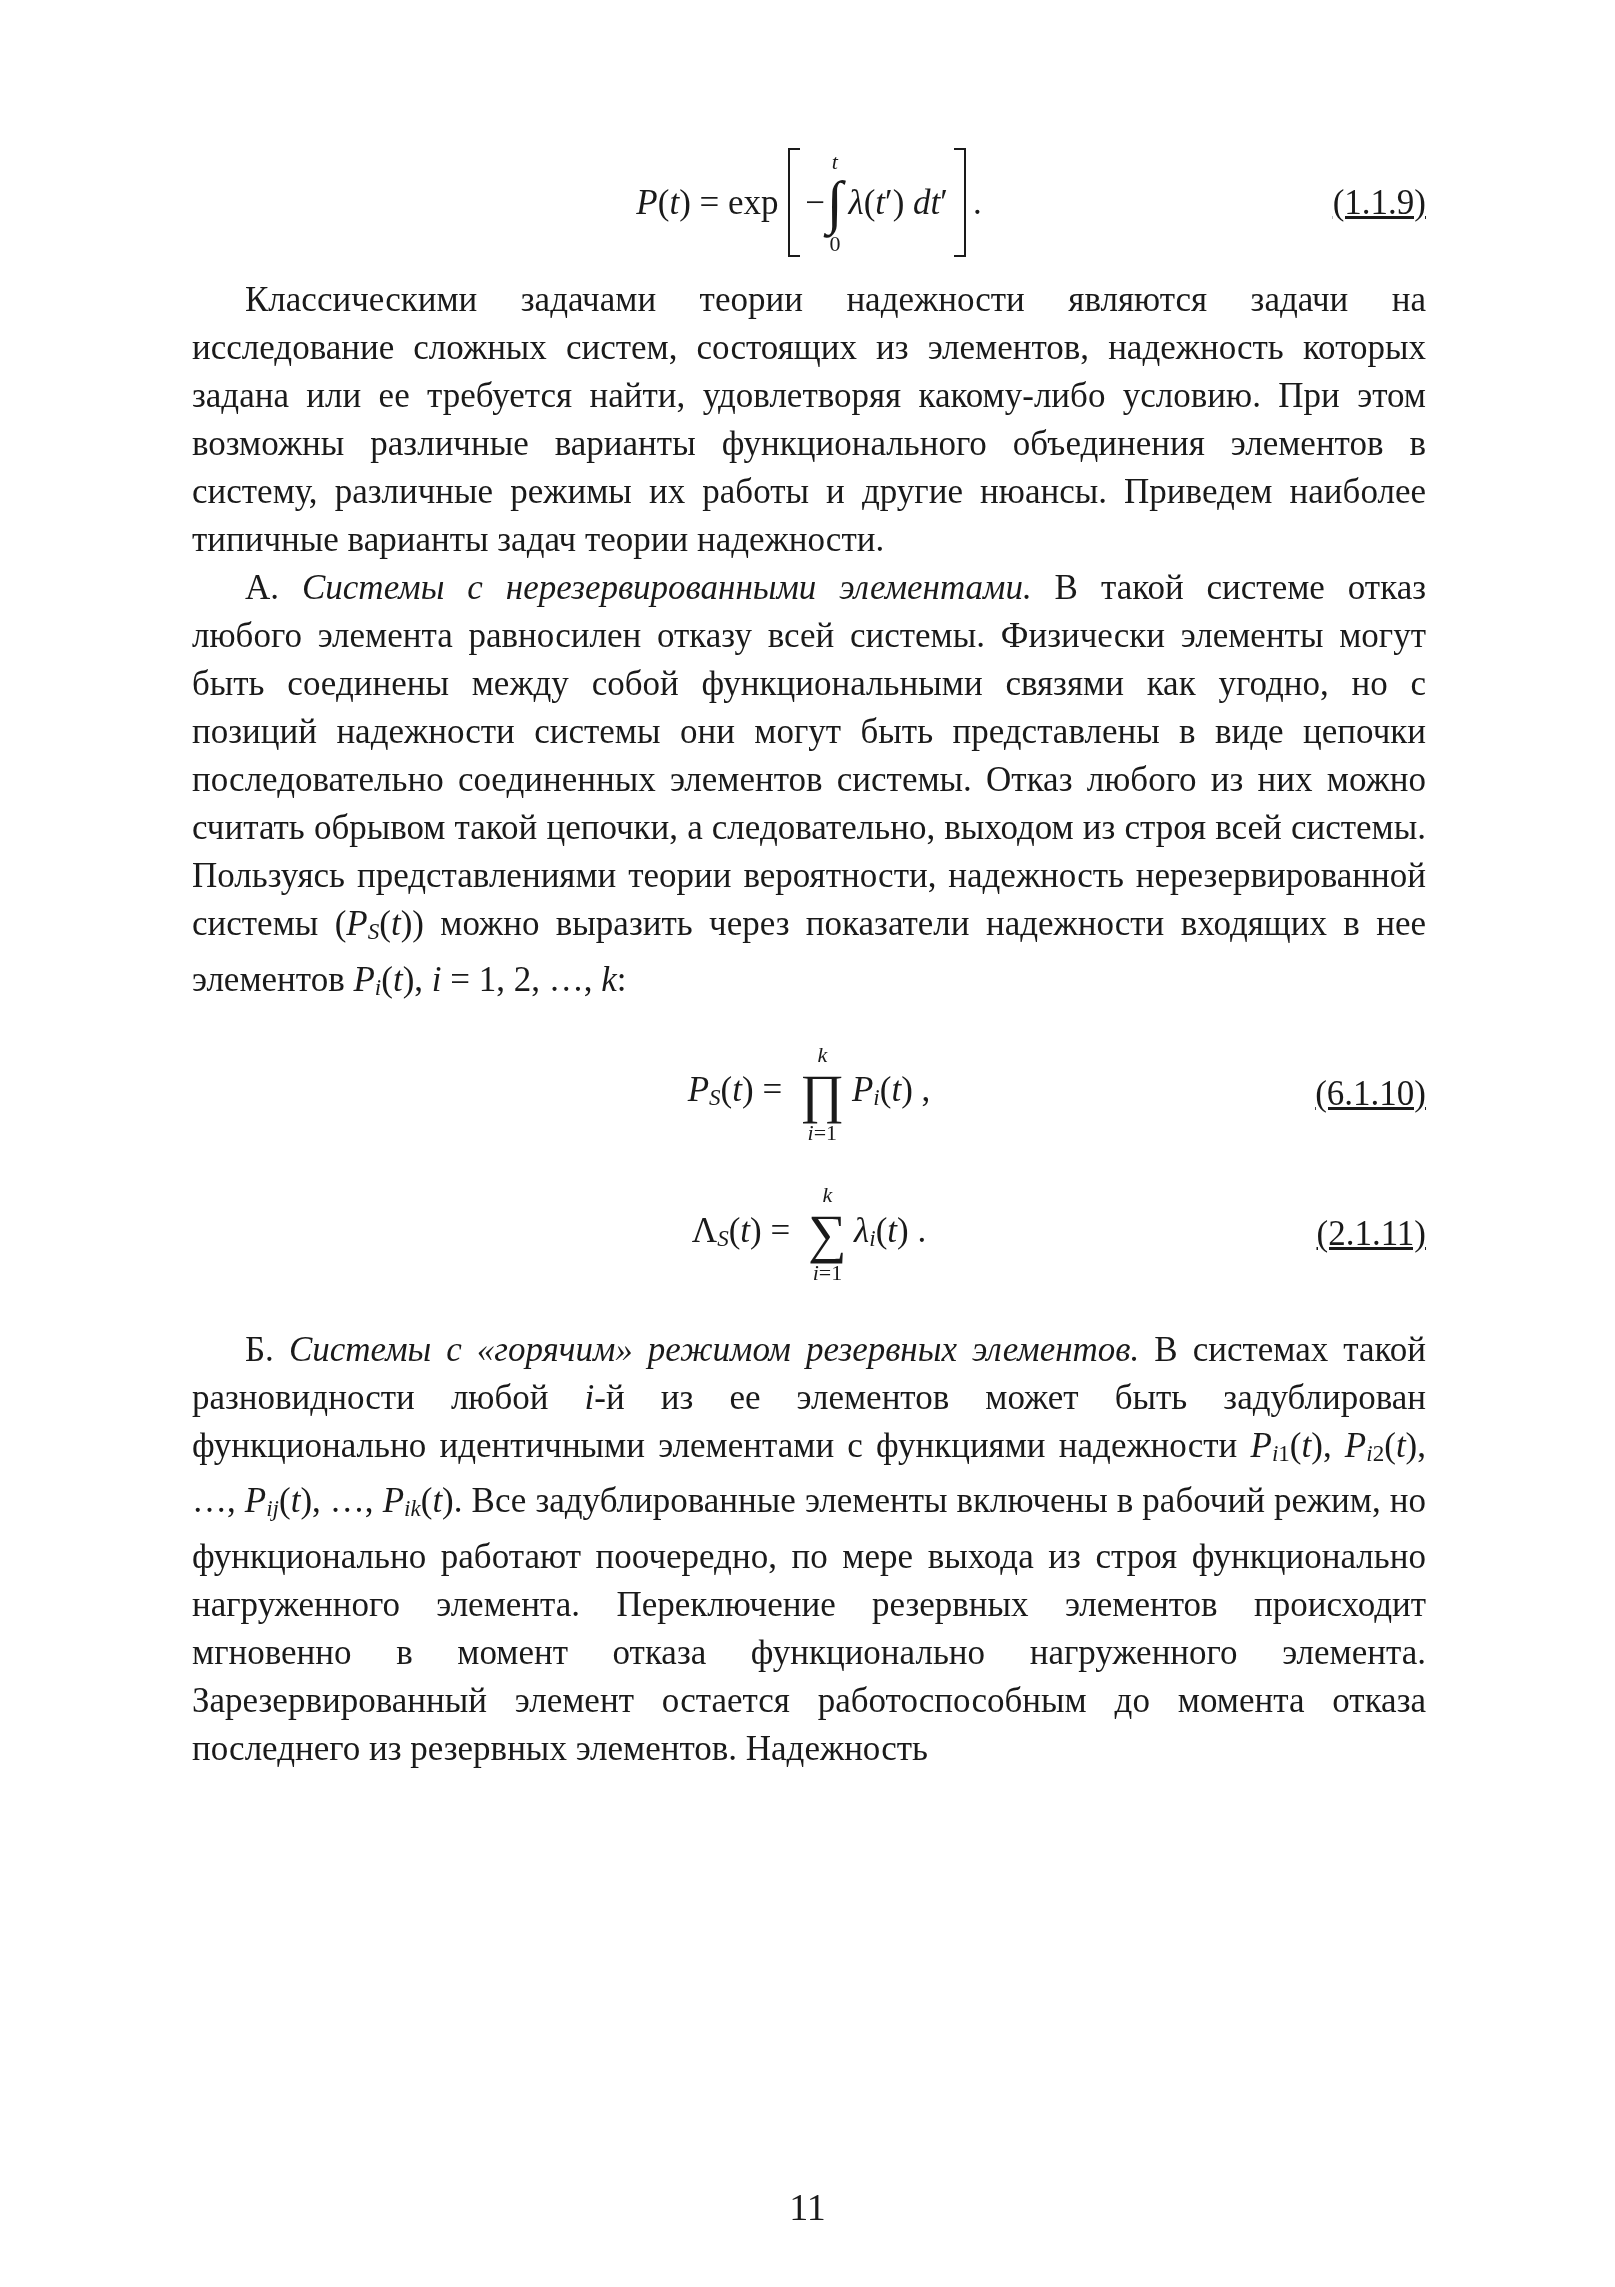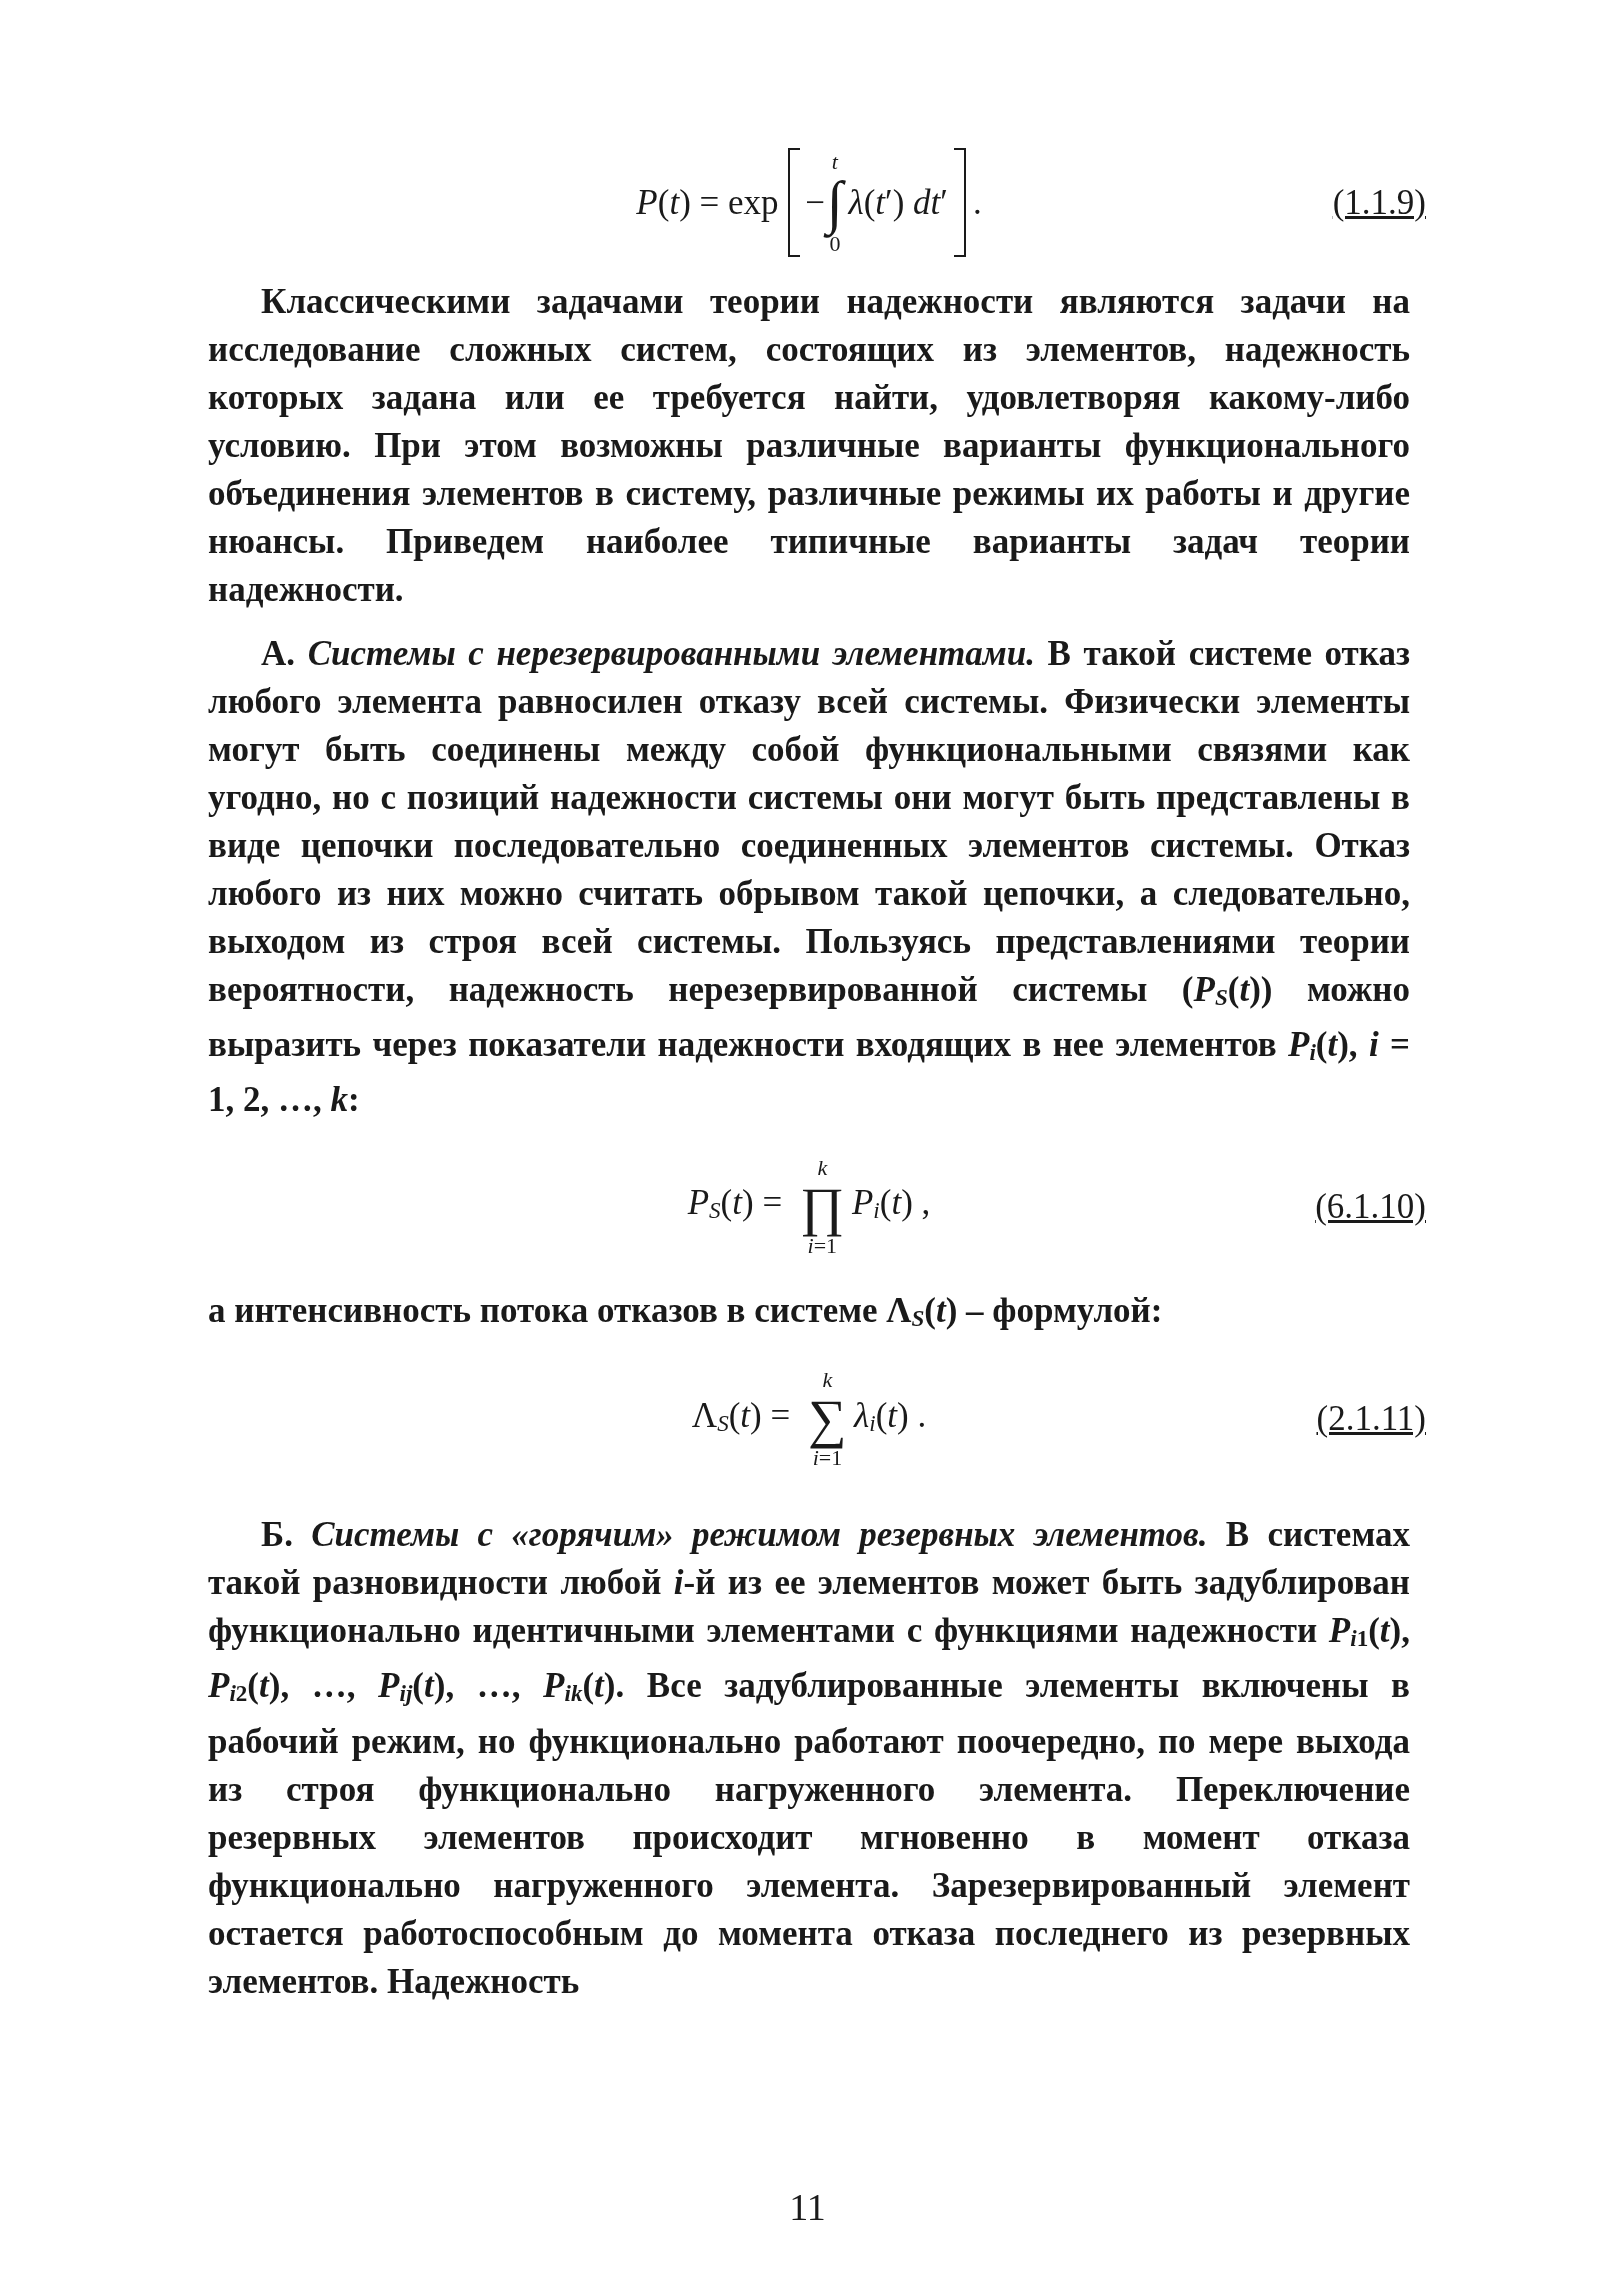--- a/index.html
+++ b/index.html
@@ -11,25 +11,24 @@
     background: #ffffff;
     box-sizing: border-box;
     padding: 140px 189px 0 192px;
     font-family: "Liberation Serif", "DejaVu Serif", serif;
     font-size: 35px;
     line-height: 48px;
     color: #1a1a1a;
     overflow: hidden;
   }
   .para {
-    margin: 16px;
+    margin: 0;
     text-align: justify;
     text-indent: 53px;
     hyphens: auto;
-    font-weight: bold;
   }
   .para.no-indent { text-indent: 0; }
 
   .run-n { font-style: normal; }
   .run-i { font-style: italic; }
   .run-sub { font-size: 66%; vertical-align: -0.18em; }
   .run-isub { font-style: italic; font-size: 66%; vertical-align: -0.18em; }
 
   .equation {
     position: relative;
@@ -131,21 +130,20 @@
     <span class="eq-runs"><span class="run-i">P</span><span class="run-isub">S</span><span class="run-n">(</span><span class="run-i">t</span><span class="run-n">) = </span></span>
     <span class="op-stack">
       <span class="op-limit eq-runs"><span class="run-i">k</span></span>
       <span class="op-sign">∏</span>
       <span class="op-limit eq-runs"><span class="run-i">i</span><span class="run-n">=1</span></span>
     </span>
     <span class="eq-runs"><span class="run-i">P</span><span class="run-isub">i</span><span class="run-n">(</span><span class="run-i">t</span><span class="run-n">) ,</span></span>
     <span class="eq-number">(6.1.10)</span>
   </div>
 
-  <p class="para no-indent"><span class="run-n">а интенсивность потока отказов в системе </span><span class="run-n">Λ</span><span class="run-isub">S</span><span class="run-n">(</span><span class="run-i">t</span><span class="run-n">) – формулой:</span></p>
 
   <div class="equation eq-3">
     <span class="eq-runs"><span class="run-n">Λ</span><span class="run-isub">S</span><span class="run-n">(</span><span class="run-i">t</span><span class="run-n">) = </span></span>
     <span class="op-stack">
       <span class="op-limit eq-runs"><span class="run-i">k</span></span>
       <span class="op-sign">∑</span>
       <span class="op-limit eq-runs"><span class="run-i">i</span><span class="run-n">=1</span></span>
     </span>
     <span class="eq-runs"><span class="run-i">λ</span><span class="run-isub">i</span><span class="run-n">(</span><span class="run-i">t</span><span class="run-n">) .</span></span>
     <span class="eq-number">(2.1.11)</span>

